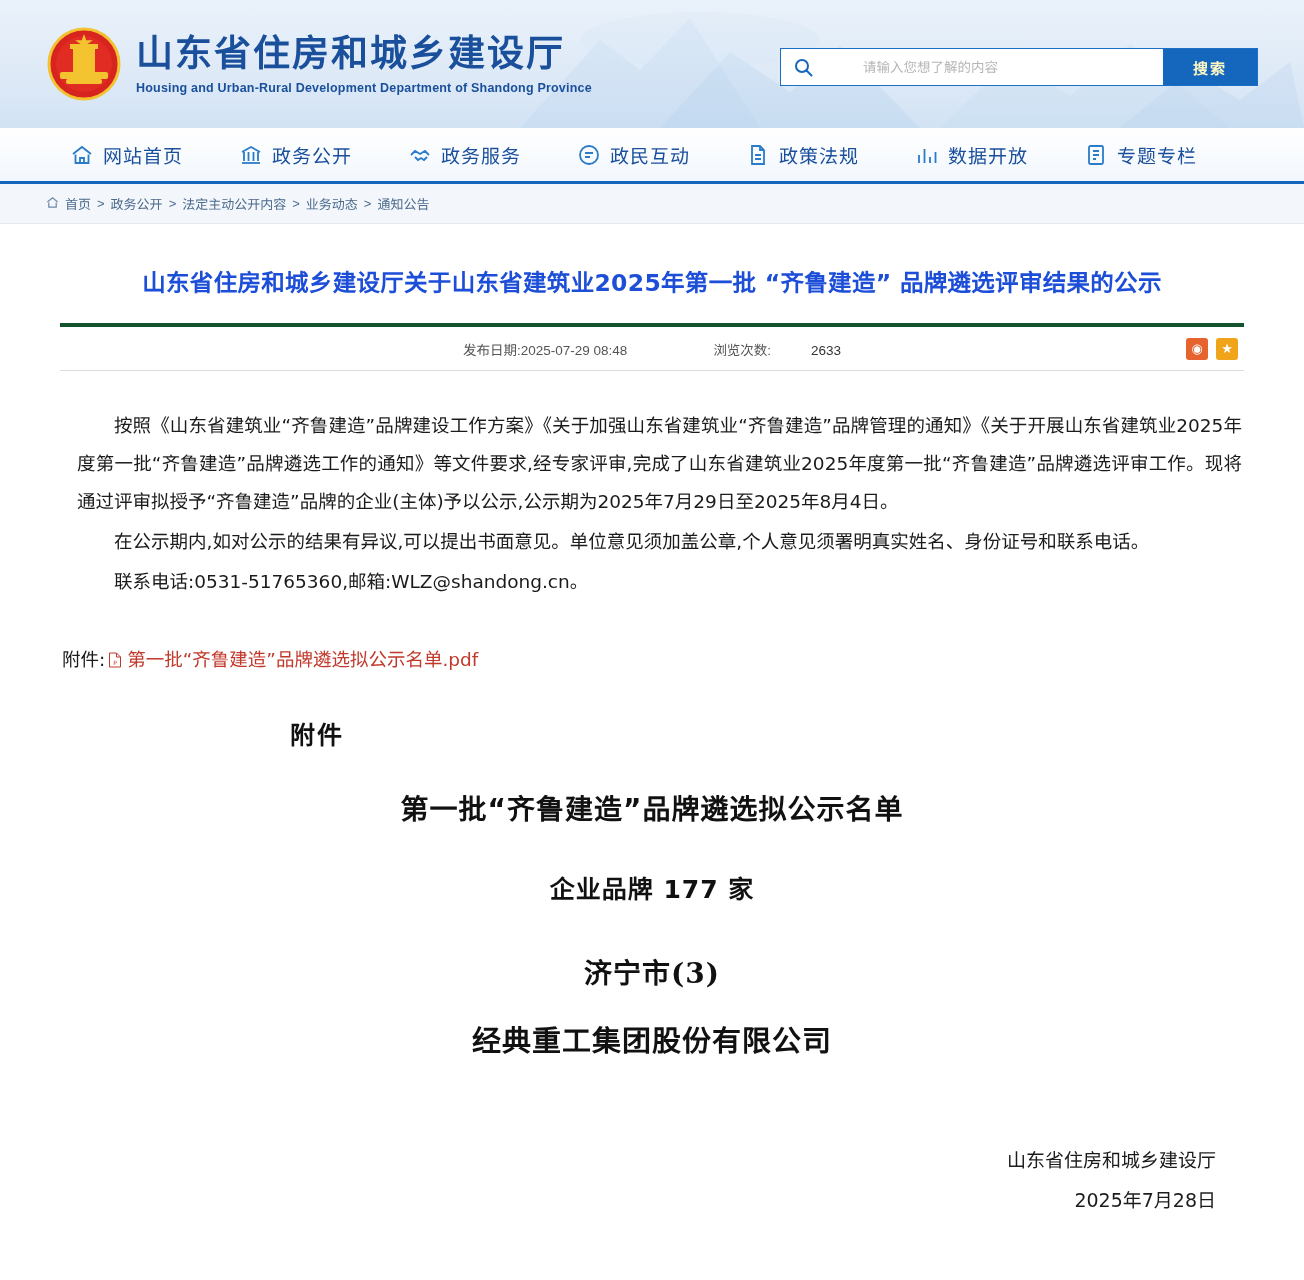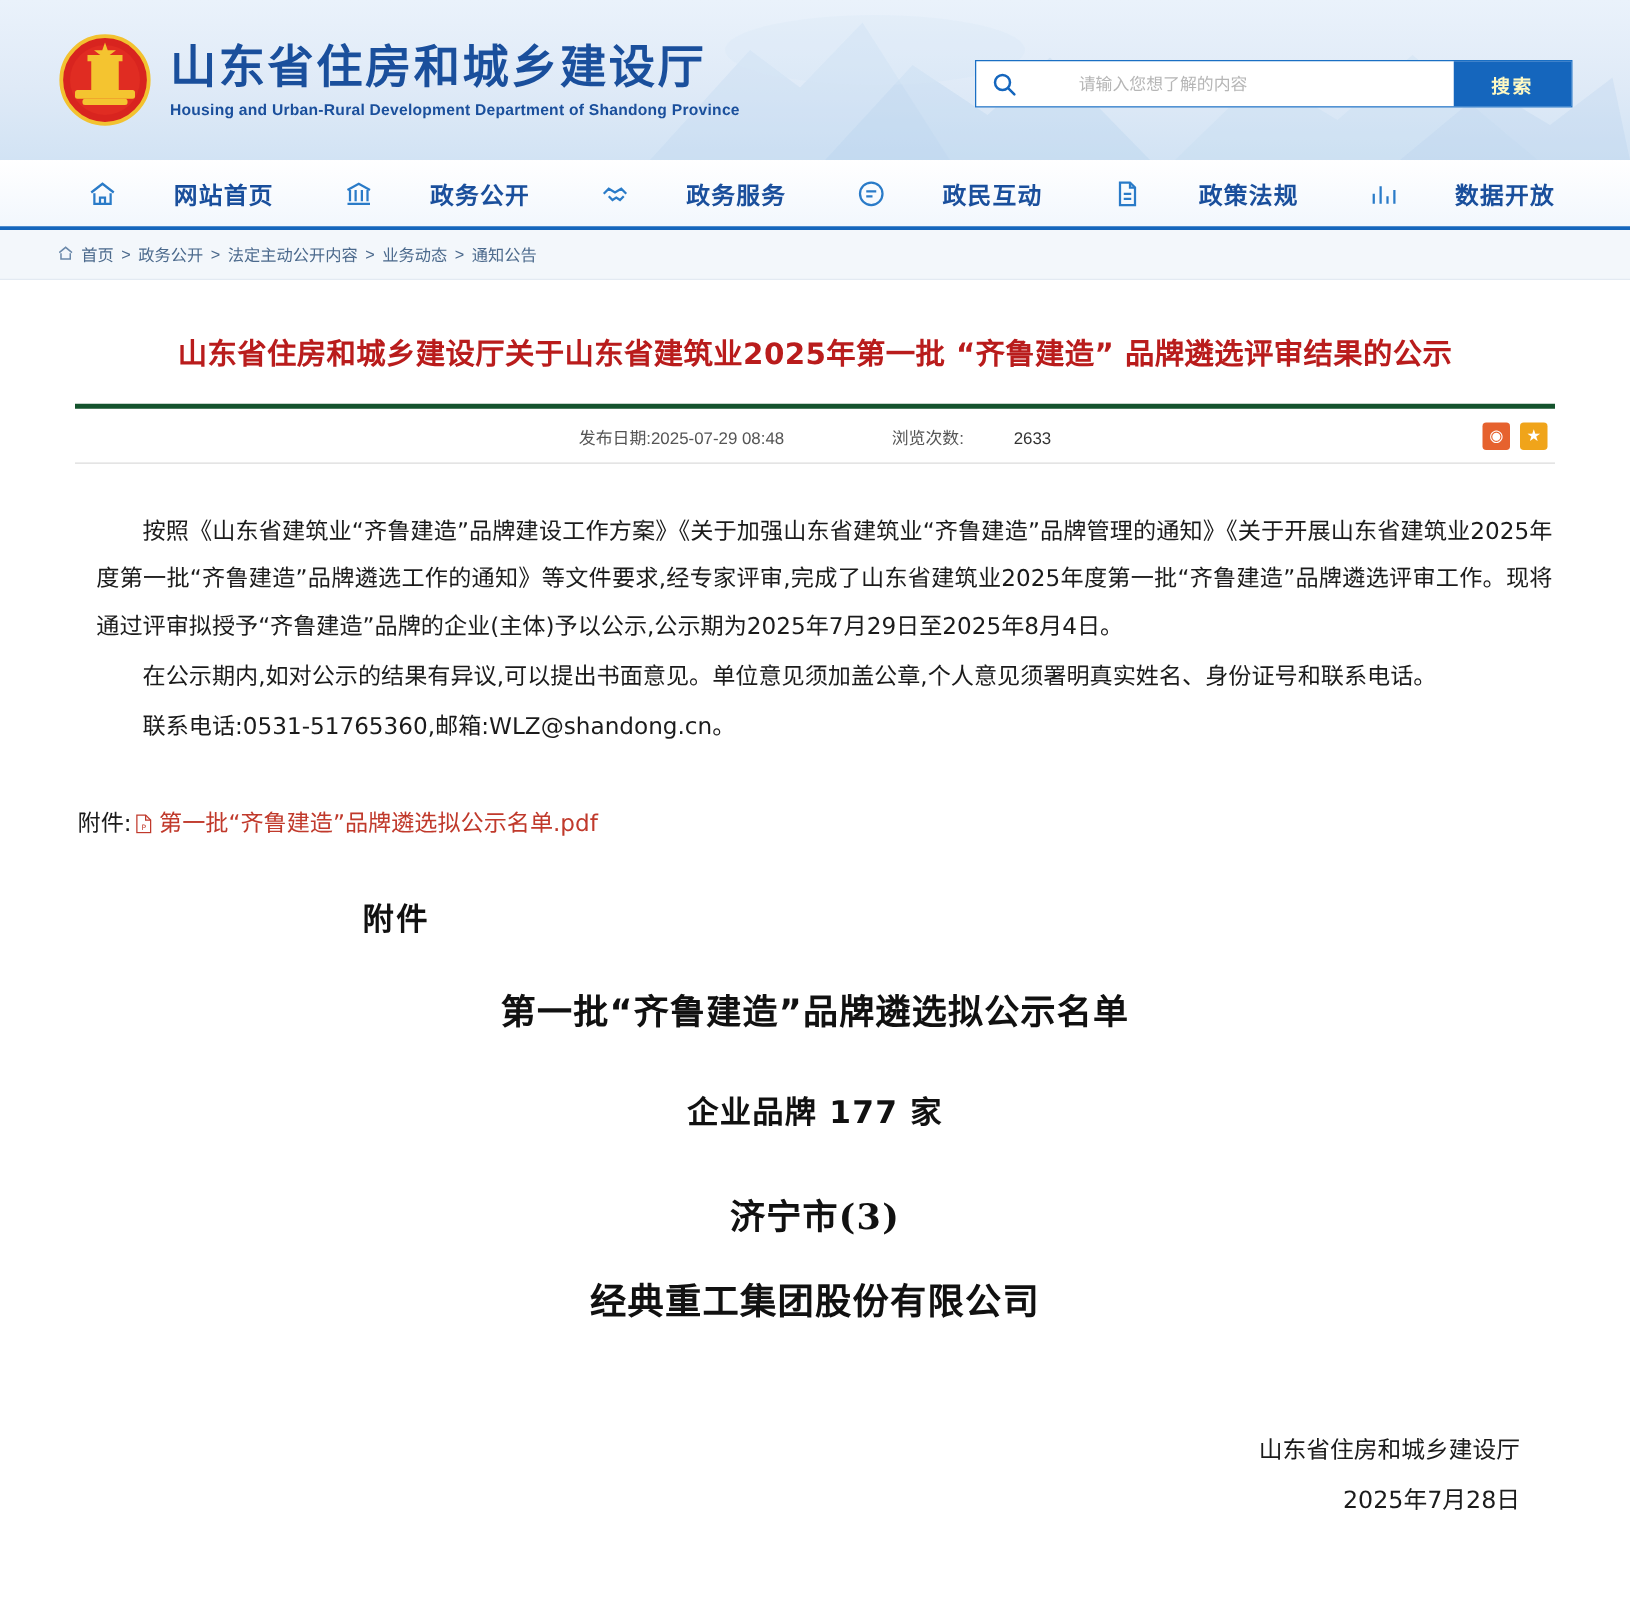--- a/index.html
+++ b/index.html
@@ -119,24 +119,23 @@
     align-items: center;
     gap: 9px;
     padding: 0 24px;
     height: 53px;
     cursor: pointer;
     white-space: nowrap;
   }
   .nav-label {
     font-family: "DejaVu Sans", "Liberation Sans", sans-serif;
     font-size: 19px;
-    font-weight: 700;
+    font-weight: 400;
     color: #1a4f9c;
     letter-spacing: 1px;
-    margin-left: 36px;
   }
   .nav-ico { width: 24px; height: 24px; display:block; }
 
   
   .crumb {
     height: 40px;
     background: #f3f7fb;
     border-bottom: 1px solid #e3eaf2;
     display: flex;
     align-items: center;
@@ -148,21 +147,21 @@
 
   
   .article {
     padding: 30px 60px 10px 60px;
   }
   .art-title {
     text-align: center;
     font-family: "DejaVu Sans", "Liberation Sans", sans-serif;
     font-size: 23.5px;
     font-weight: 700;
-    color: #b91c1c;
+    color: #1d4ed8;
     line-height: 1.5;
     padding: 12px 20px 22px 20px;
     letter-spacing: .3px;
   }
   .art-meta {
     border-top: 4px solid #14532d;
     border-bottom: 1px solid #dcdcdc;
     height: 48px;
     display: flex;
     align-items: center;

